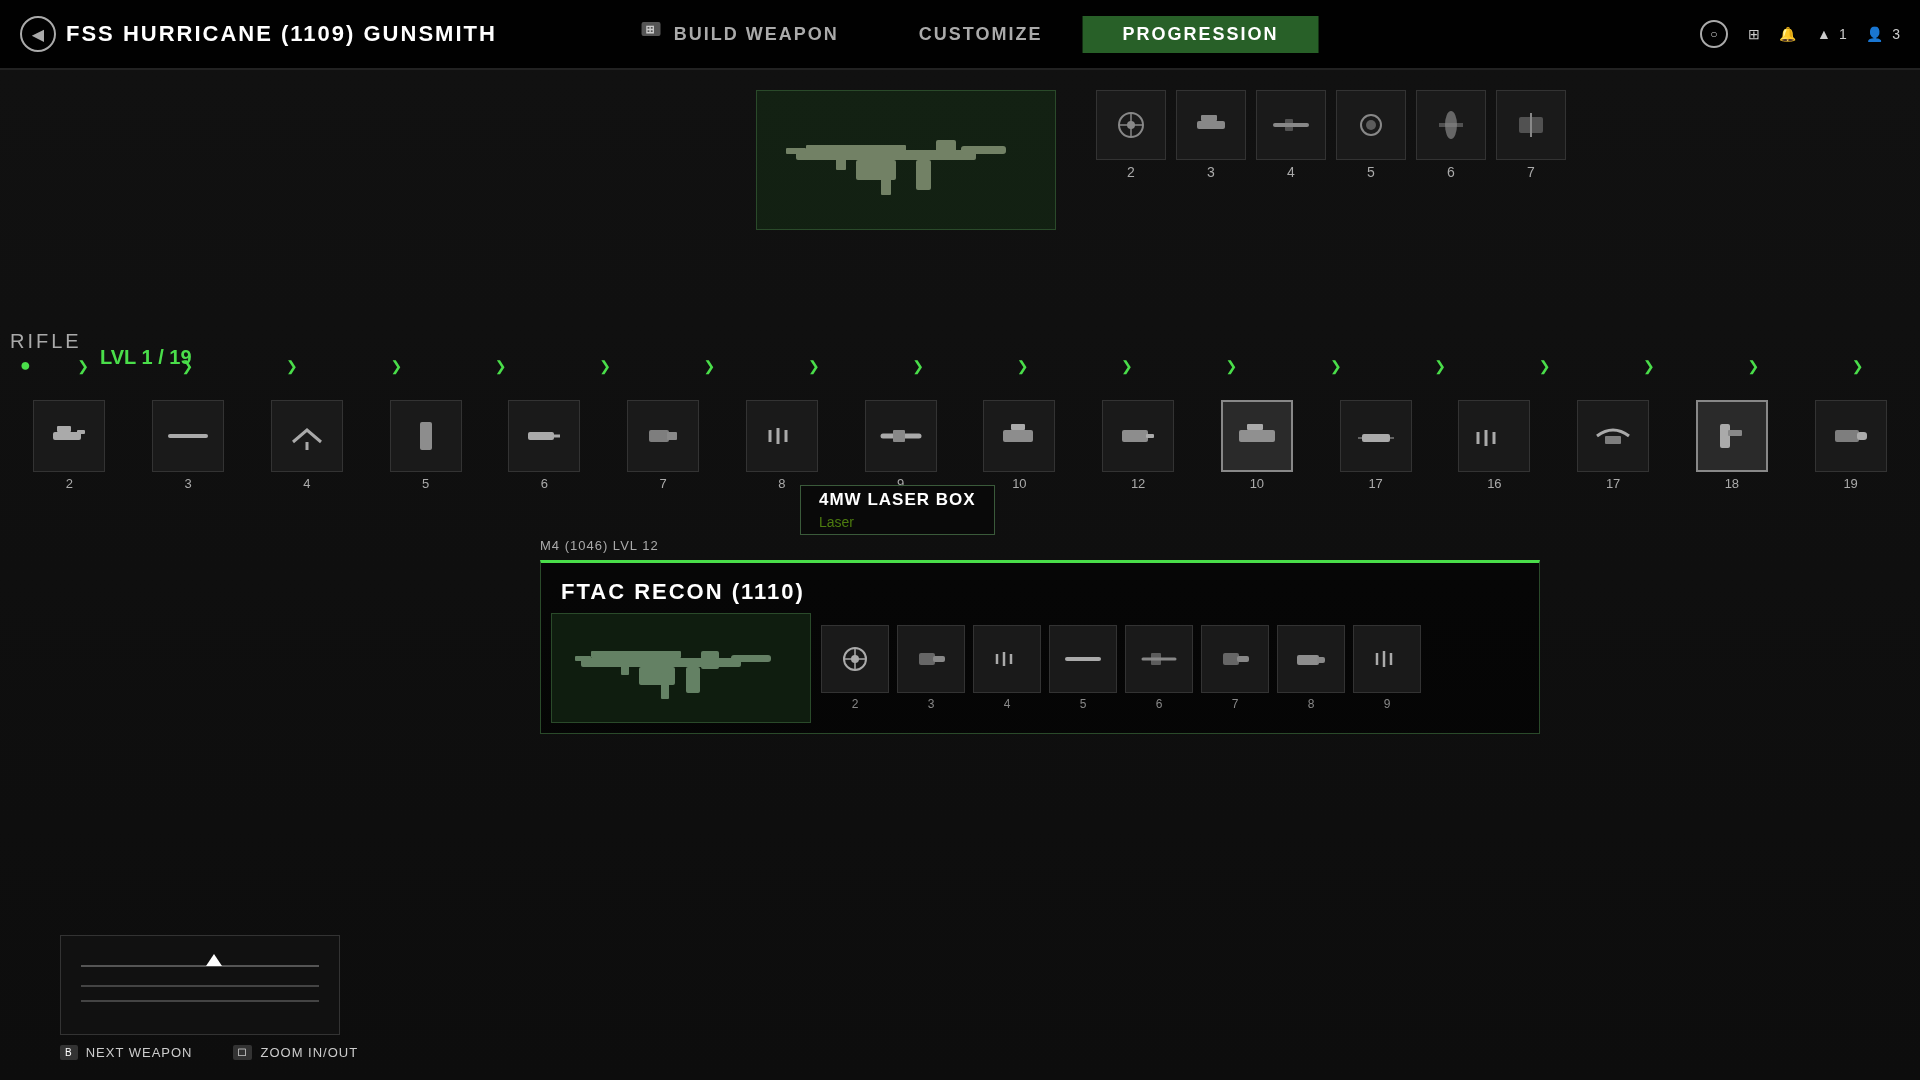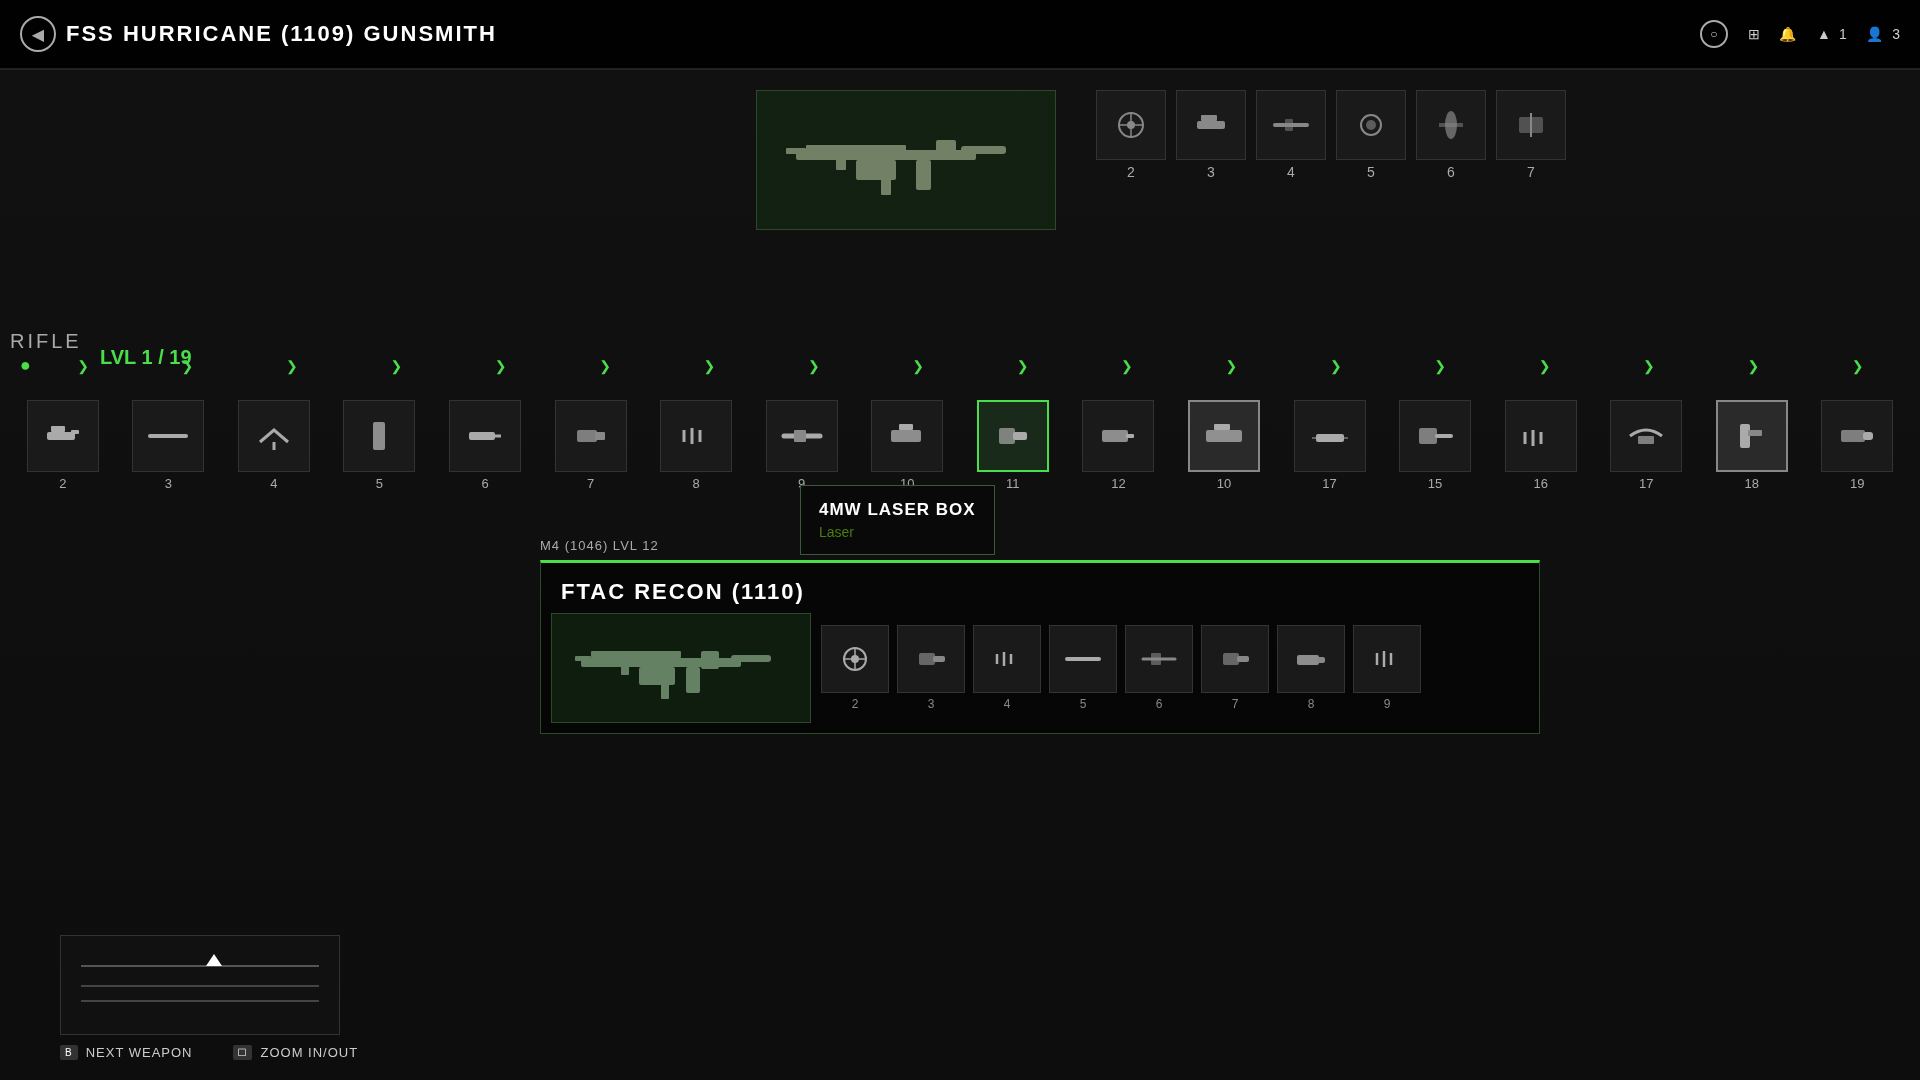--- a/index.html
+++ b/index.html
@@ -244,21 +244,21 @@
       color: #aaa;
     }
 
     
     .tooltip {
       position: absolute;
       top: 415px;
       left: 800px;
       background: rgba(10,10,10,0.95);
       border: 1px solid #3a5a3a;
-      padding: 14px 18px;
+      padding: 4px 18px;
       min-width: 180px;
       z-index: 100;
     }
     .tooltip-name {
       font-size: 17px;
       font-weight: bold;
       color: #fff;
       text-transform: uppercase;
       letter-spacing: 1px;
     }
@@ -392,20 +392,32 @@
 <body>
 
 <div class="header">
   <div class="back-btn">
     <div class="back-icon">
       <span>◀</span>
     </div>
     <span class="weapon-title">FSS HURRICANE (1109) GUNSMITH</span>
   </div>
 
+  <div class="nav-tabs">
+    <div class="nav-tab">
+      <span class="nav-tab-icon">⊞</span>
+      <span>BUILD WEAPON</span>
+    </div>
+    <div class="nav-tab">
+      <span>CUSTOMIZE</span>
+    </div>
+    <div class="nav-tab active">
+      <span>PROGRESSION</span>
+    </div>
+  </div>
 
   <div class="header-right">
     <div class="header-icon-group">
       <div class="icon-circle">○</div>
     </div>
     <div class="header-icon-group">
       <span>⊞</span>
     </div>
     <div class="header-icon-group">
       <span>🔔</span>
@@ -605,29 +617,20 @@
       <div class="unlock-item">
     <div class="unlock-box">
       <svg width="44" height="44" viewBox="0 0 44 44">
             <rect x="6" y="16" width="30" height="12" rx="2" fill="#aaa" opacity="0.8"></rect>
             <rect x="14" y="10" width="14" height="6" rx="1" fill="#aaa"></rect>
           </svg>
     </div>
     <span class="unlock-num">10</span>
   </div>
       <div class="unlock-item">
-    <div class="unlock-box selected">
-      <svg width="44" height="44" viewBox="0 0 44 44">
-            <rect x="8" y="14" width="16" height="16" rx="2" fill="#aaa" opacity="0.7"></rect>
-            <rect x="22" y="18" width="14" height="8" rx="2" fill="#aaa"></rect>
-          </svg>
-    </div>
-    <span class="unlock-num">11</span>
-  </div>
-      <div class="unlock-item">
     <div class="unlock-box">
       <svg width="44" height="44" viewBox="0 0 44 44">
             <rect x="6" y="16" width="26" height="12" rx="2" fill="#aaa" opacity="0.8"></rect>
             <rect x="30" y="20" width="8" height="4" rx="1" fill="#aaa"></rect>
           </svg>
     </div>
     <span class="unlock-num">12</span>
   </div>
       <div class="unlock-item">
     <div class="unlock-box highlighted">
@@ -639,29 +642,20 @@
     <span class="unlock-num">10</span>
   </div>
       <div class="unlock-item">
     <div class="unlock-box">
       <svg width="44" height="44" viewBox="0 0 44 44">
             <rect x="8" y="20" width="28" height="8" rx="2" fill="#aaa"></rect>
             <line x1="4" y1="24" x2="40" y2="24" stroke="#aaa" stroke-width="2" opacity="0.5"></line>
           </svg>
     </div>
     <span class="unlock-num">17</span>
-  </div>
-      <div class="unlock-item">
-    <div class="unlock-box">
-      <svg width="44" height="44" viewBox="0 0 44 44">
-            <rect x="6" y="14" width="18" height="16" rx="2" fill="#aaa" opacity="0.7"></rect>
-            <line x1="24" y1="22" x2="38" y2="22" stroke="#aaa" stroke-width="4" stroke-linecap="round"></line>
-          </svg>
-    </div>
-    <span class="unlock-num">15</span>
   </div>
       <div class="unlock-item">
     <div class="unlock-box">
       <svg width="44" height="44" viewBox="0 0 44 44">
             <line x1="6" y1="18" x2="6" y2="30" stroke="#aaa" stroke-width="3"></line>
             <line x1="14" y1="16" x2="14" y2="32" stroke="#aaa" stroke-width="3"></line>
             <line x1="22" y1="18" x2="22" y2="30" stroke="#aaa" stroke-width="3"></line>
           </svg>
     </div>
     <span class="unlock-num">16</span>

